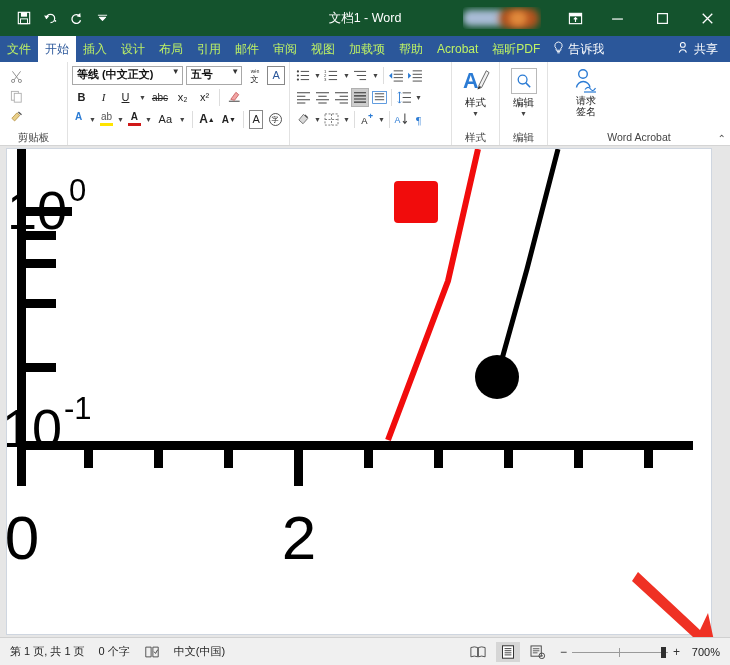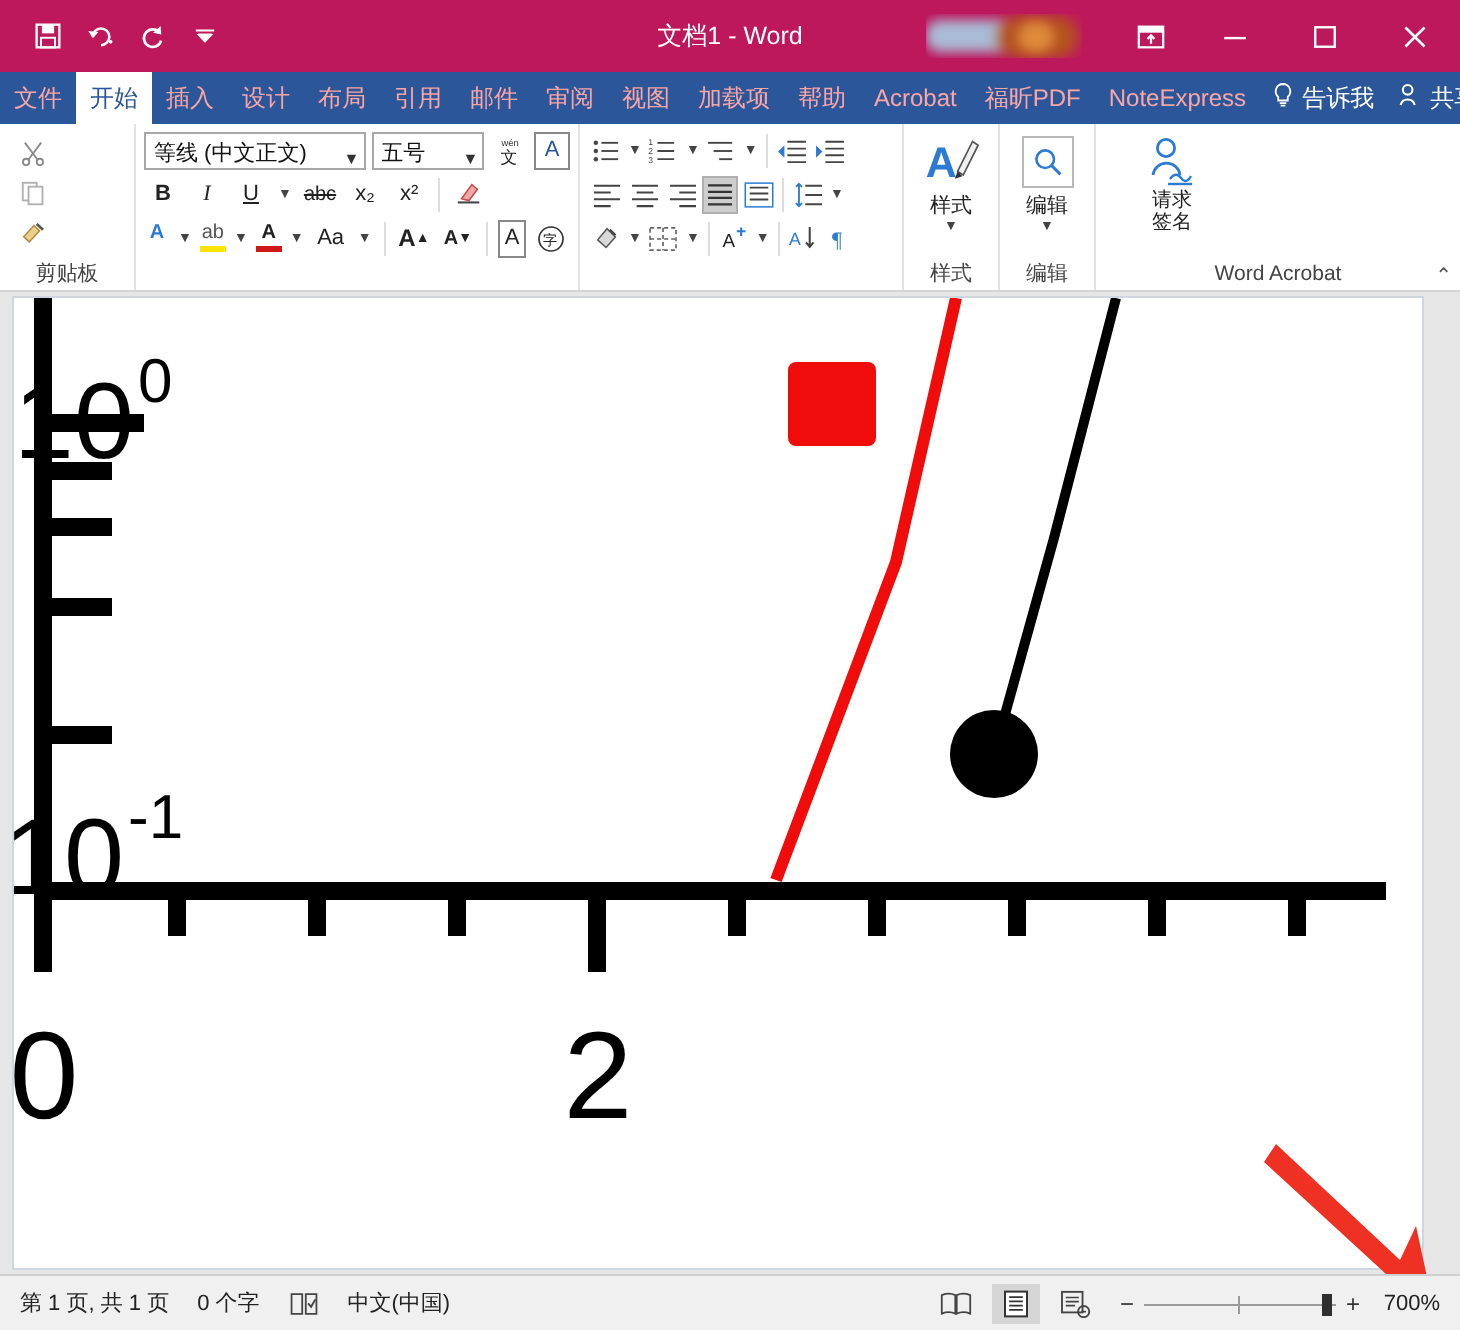--- a/index.html
+++ b/index.html
@@ -13,21 +13,21 @@
   #app {
     position: relative;
     width: 730px; height: 665px;
     background: #f3f3f3;
     overflow: hidden;
   }
 
   
   .titlebar {
     position: absolute; left: 0; top: 0; width: 730px; height: 36px;
-    background: #be185d;
+    background: #14532d;
     display: flex; align-items: center;
   }
   .qat { display: flex; align-items: center; gap: 2px; padding-left: 12px; }
   .qat-btn {
     width: 24px; height: 24px;
     display: flex; align-items: center; justify-content: center;
     color: #ffffff; font-size: 14px; line-height: 1;
   }
   .qat-btn svg { display: block; }
   .title-text {
@@ -65,21 +65,21 @@
 
   
   .tabstrip {
     position: absolute; left: 0; top: 36px; width: 730px; height: 26px;
     background: #2b579a;
     display: flex; align-items: stretch;
     font-size: 12px;
   }
   .tab {
     display: flex; align-items: center; padding: 0 7px;
-    color: #fca5a5; white-space: nowrap; height: 26px;
+    color: #bef264; white-space: nowrap; height: 26px;
   }
   .tab.active {
     background: #ffffff; color: #2b579a;
   }
   .tabstrip .spacer { flex: 1 1 auto; }
   .tellme {
     display: flex; align-items: center; gap: 4px;
     color: #ffffff; padding: 0 6px; white-space: nowrap;
   }
   .share-btn {
@@ -138,22 +138,22 @@
     align-items: center; justify-content: center;
     font-size: 12px; color: #444444;
   }
 
   
   .g-font { width: 222px; }
   .font-rows { display: flex; flex-direction: column; gap: 2px; width: 100%; }
   .font-row { display: flex; align-items: center; gap: 3px; height: 20px; }
   .combo {
     height: 19px; border: 1px solid #a8a8a8; background: #ffffff;
-    display: flex; align-items: flex-end; justify-content: space-between;
-    padding: 0 2px 0 4px; font-size: 11px; color: #111111;
+    display: flex; align-items: flex-start; justify-content: space-between;
+    padding: 0 2px 0 4px; font-size: 11px; color: #111111; font-weight: bold;
   }
   .combo .cv { overflow: hidden; white-space: nowrap; }
   .combo .carr { font-size: 8px; color: #333333; padding-left: 3px; }
   .combo-name { width: 118px; }
   .combo-size { width: 60px; }
   .fbtn {
     min-width: 19px; height: 19px; padding: 0 2px;
     display: flex; align-items: center; justify-content: center;
     font-size: 11px; color: #222222;
   }
@@ -350,21 +350,20 @@
     <div class="tab">设计</div>
     <div class="tab">布局</div>
     <div class="tab">引用</div>
     <div class="tab">邮件</div>
     <div class="tab">审阅</div>
     <div class="tab">视图</div>
     <div class="tab">加载项</div>
     <div class="tab">帮助</div>
     <div class="tab">Acrobat</div>
     <div class="tab">福昕PDF</div>
-    <div class="tab">NoteExpress</div>
     <div class="tellme">
       <span>
         <svg width="11" height="13" viewBox="0 0 12 14">
           <path d="M6 1 A4 4 0 0 1 8.6 8 L8.6 10 L3.4 10 L3.4 8 A4 4 0 0 1 6 1 Z" fill="none" stroke="#fff" stroke-width="1"></path>
           <path d="M4.2 11.4 L7.8 11.4 M4.7 12.8 L7.3 12.8" stroke="#fff" stroke-width="1"></path>
         </svg>
       </span>
       <span>告诉我</span>
     </div>
     <div class="spacer"></div>

